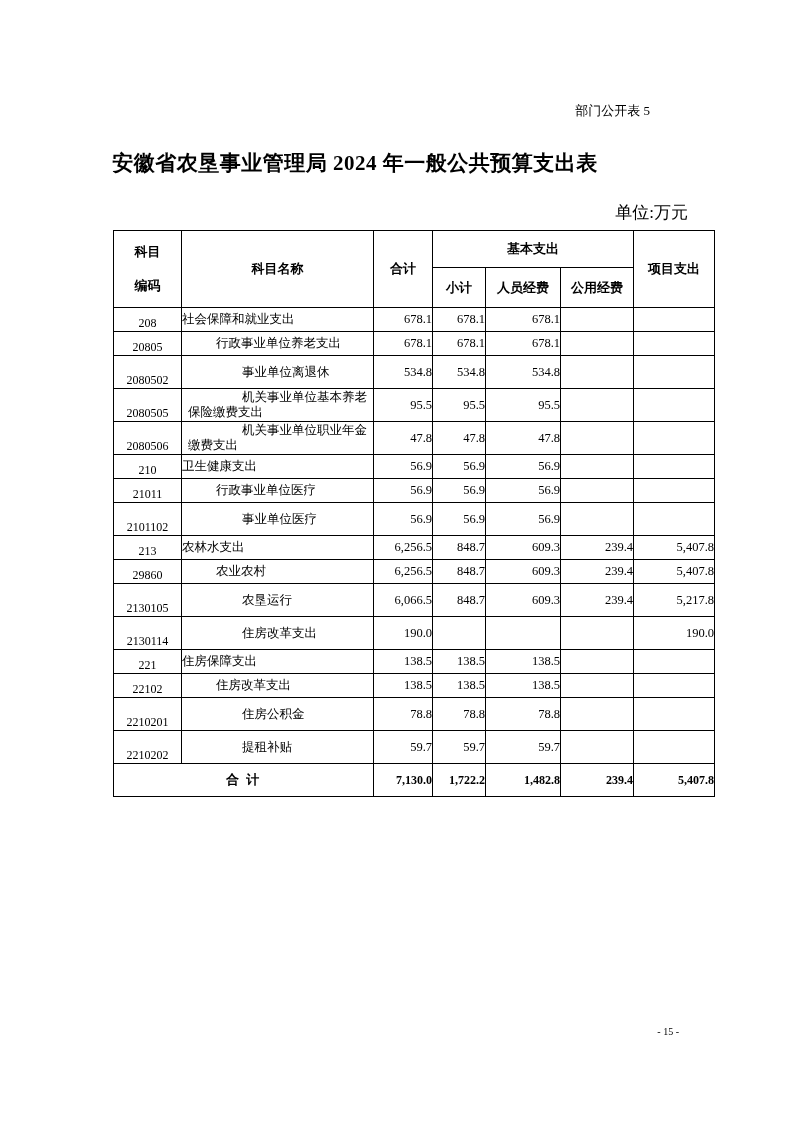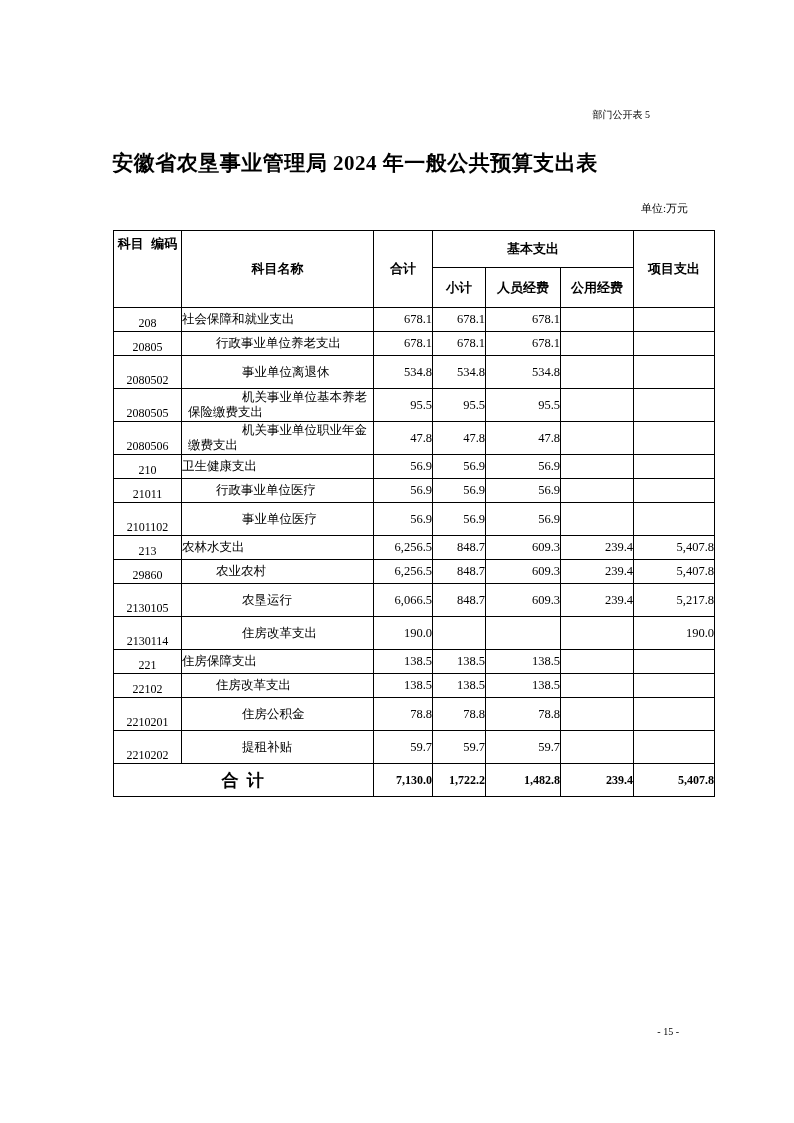--- a/index.html
+++ b/index.html
@@ -5,32 +5,32 @@
   html, body { margin:0; padding:0; }
   body {
     width:794px; height:1123px;
     background:#ffffff;
     position:relative;
     font-family:"Liberation Serif","DejaVu Serif",serif;
     color:#000;
     overflow:hidden;
   }
   .corner-label {
-    position:absolute; top:108px; right:144px;
-    font-size:10px;
+    position:absolute; top:102px; right:144px;
+    font-size:13px;
   }
   .doc-title {
     position:absolute; top:149px; left:0; width:710px;
     text-align:center;
     font-size:21px; font-weight:bold;
     letter-spacing:0.5px;
   }
   .unit-label {
     position:absolute; top:201px; right:106px;
-    font-size:11px;
+    font-size:17px;
   }
   table.budget {
     position:absolute; left:113px; top:230px;
     border-collapse:collapse;
     table-layout:fixed;
     width:601px;
   }
   table.budget col.c-code    { width:68px; }
   table.budget col.c-name    { width:192px; }
   table.budget col.c-total   { width:59px; }
@@ -41,21 +41,21 @@
   table.budget th, table.budget td {
     border:1px solid #000;
     padding:0;
     overflow:hidden;
   }
   table.budget th {
     font-size:13px; font-weight:bold;
     text-align:center; vertical-align:middle;
   }
   .code-stack {
-    display:flex; flex-direction:row; justify-content:space-around;
+    display:flex; flex-direction:column; justify-content:space-around;
     height:68px; padding:4px 0;
   }
   tr.hdr-top  { height:37px; }
   tr.hdr-sub  { height:40px; }
   tr.row-short { height:24px; }
   tr.row-tall  { height:33px; }
   tr.row-grand { height:33px; }
   td.code {
     vertical-align:bottom;
     padding:0 2px 3px 6px;
@@ -71,21 +71,21 @@
   td.name.lv2 { padding-left:34px; }
   td.name.lv3 { padding-left:6px; text-indent:54px; }
   td.num {
     vertical-align:middle;
     text-align:right;
     padding:0 7px 0 2px;
     font-size:12.5px;
   }
   td.grand-label {
     text-align:center; vertical-align:middle;
-    font-size:17px; font-weight:bold;
+    font-size:13px; font-weight:bold;
     letter-spacing:2px;
   }
   tr.row-grand td.num { font-weight:bold; font-size:12px; }
   .page-number {
     position:absolute; top:1026px; right:115px;
     font-size:10px;
   }
 </style>
 </head>
 <body>

